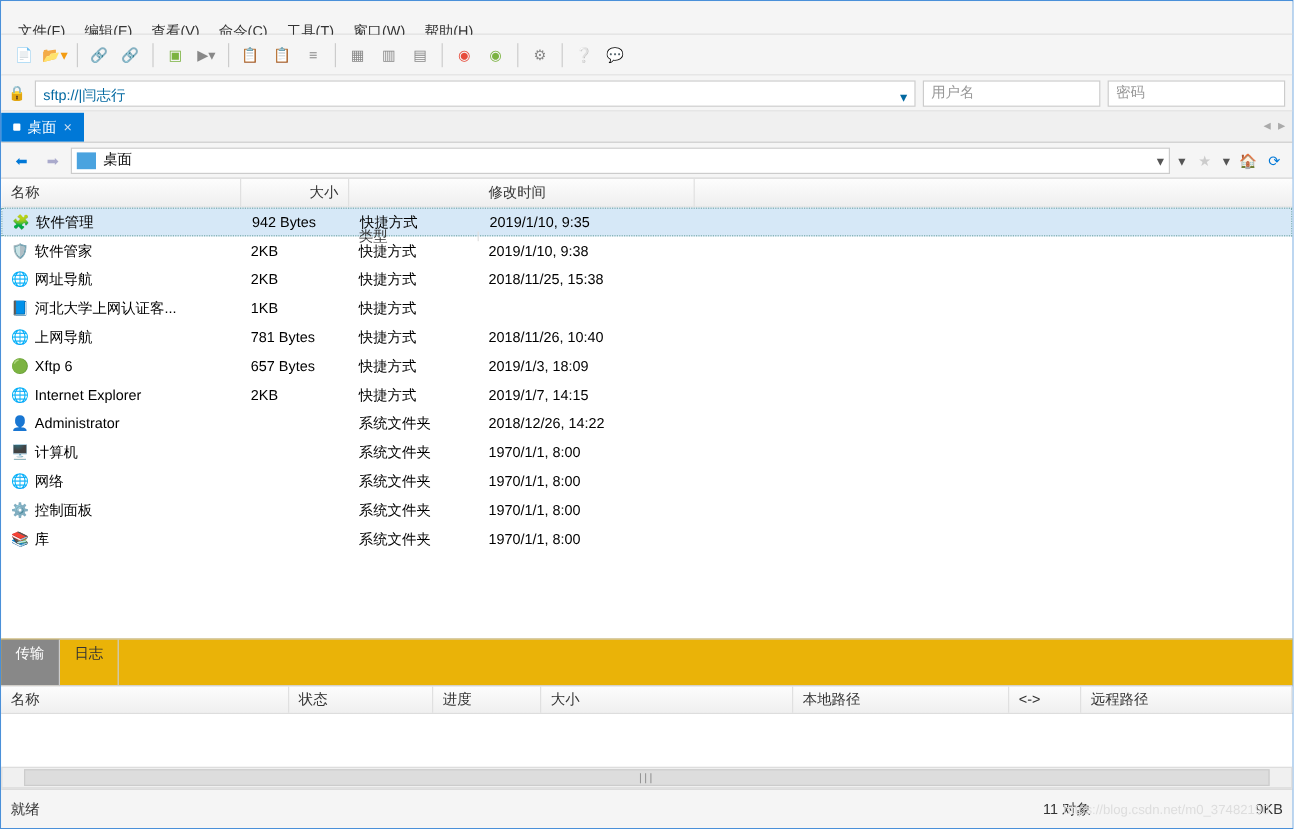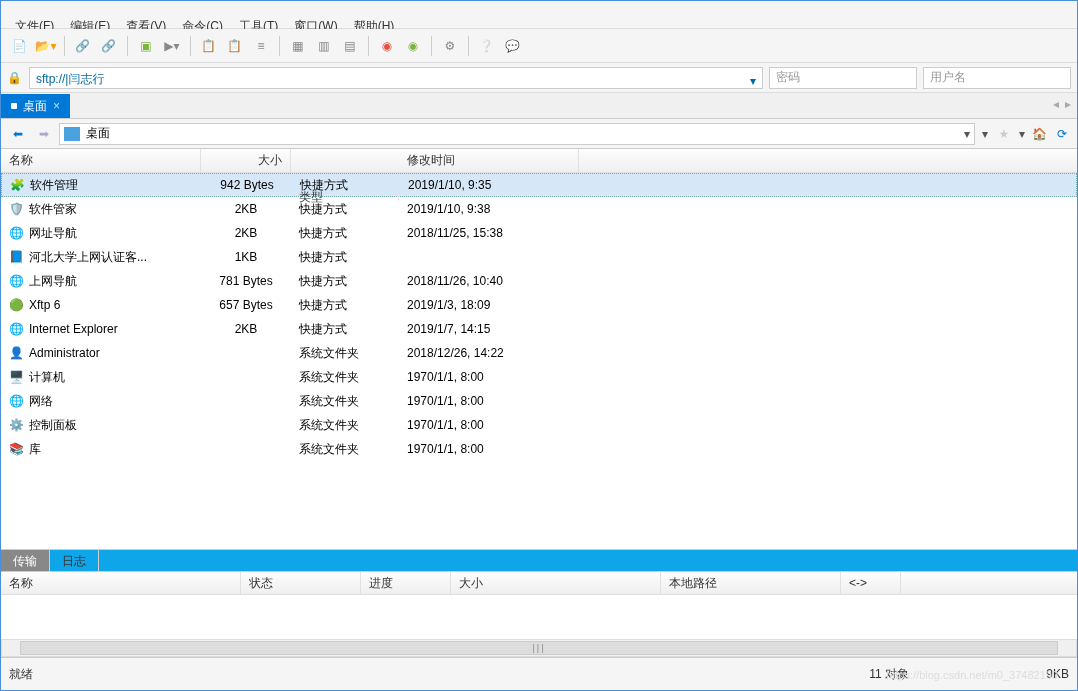--- a/index.html
+++ b/index.html
@@ -42,24 +42,24 @@
 .lv-col { padding: 4px 8px; border-right: 1px solid #e0e0e0; color: #333; display: flex; align-items: center; text-align: right; }
 .col-name { width: 200px; }
 .col-size { width: 90px; justify-content: flex-end; }
 .col-type { width: 108px; margin-top: 44px; }
 .col-time { width: 180px; }
 .lv-row { display: flex; height: 24px; align-items: center; }
 .lv-row.selected { background: #d6e8f7; border: 1px dotted #7aa; }
 .cell { padding: 2px 8px; overflow: hidden; white-space: nowrap; }
 .cell-name { width: 200px; display: flex; align-items: center; gap: 4px; }
 .file-icon { width: 16px; height: 16px; flex-shrink: 0; display: inline-flex; align-items: center; justify-content: center; font-size: 12px; }
-.cell-size { width: 90px; text-align: center; }
+.cell-size { width: 90px; text-align: left; }
 .cell-type { width: 108px; }
 .cell-time { width: 180px; }
-.bottom-tabs { height: 22px; background: #0ea5e9; display: flex; border-top: 1px solid #ccc; font-family: Liberation Mono, monospace; }
+.bottom-tabs { height: 39px; background: #eab308; display: flex; border-top: 1px solid #ccc; font-family: Liberation Mono, monospace; }
 .btab { padding: 3px 12px; border-right: 1px solid #ccc; color: #333; }
 .btab.active { background: #888; color: #fff; }
 .transfer-header { display: flex; height: 24px; background: linear-gradient(#fdfdfd,#efefef); border-bottom: 1px solid #ddd; border-top: 1px solid #ccc; }
 .transfer-body { height: 44px; background: #fff; }
 .scrollbar { height: 18px; background: #f0f0f0; border: 1px solid #ddd; position: relative; }
 .scrollbar .thumb { position: absolute; left: 18px; right: 18px; top: 1px; bottom: 1px; background: #ddd; border: 1px solid #ccc; display:flex; align-items:center; justify-content:center; color:#888; font-size:9px; letter-spacing:2px;}
 .statusbar { height: 22px; background: #f5f5f5; border-top: 1px solid #ccc; display: flex; align-items: center; padding: 16px 8px; color: #333; }
 .statusbar .spacer { flex: 1; }
 .watermark { position: absolute; right: 20px; bottom: 10px; color: #ddd; font-size: 11px; pointer-events: none; font-family: Arial; }
 </style>
@@ -105,24 +105,24 @@
     <div class="tb-btn">💬</div>
   </div>
 
   <div class="addressbar-row">
     <div class="addr-lock">🔒</div>
     <div class="addr-input">
       <span>sftp://|闫志行</span>
       <span>▾</span>
     </div>
     <div class="cred-input">
-        <span>密码</span>
+        <span>用户名</span>
       </div>
     <div class="cred-input">
-        <span>用户名</span>
+        <span>密码</span>
       </div>
   </div>
 
   <div class="tabs">
     <div class="tab">
       <span class="dot"></span>
       <span>桌面</span>
       <span class="tab-close">×</span>
     </div>
     <div class="tab-arrows">
@@ -269,20 +269,21 @@
     <div class="btab">日志</div>
   </div>
 
   <div class="transfer-header">
     <div class="lv-col" style="width:240px">名称</div>
     <div class="lv-col" style="width:120px">状态</div>
     <div class="lv-col" style="width:90px">进度</div>
     <div class="lv-col" style="width:210px">大小</div>
     <div class="lv-col" style="width:180px">本地路径</div>
     <div class="lv-col" style="width:60px">&lt;-&gt;</div>
+    <div class="lv-col" style="flex:1">远程路径</div>
   </div>
   <div class="transfer-body"></div>
   <div class="scrollbar">
       <div class="thumb">|||</div>
     </div>
 
   <div class="statusbar">
     <span>就绪</span>
     <span class="spacer"></span>
     <span>11 对象</span>

